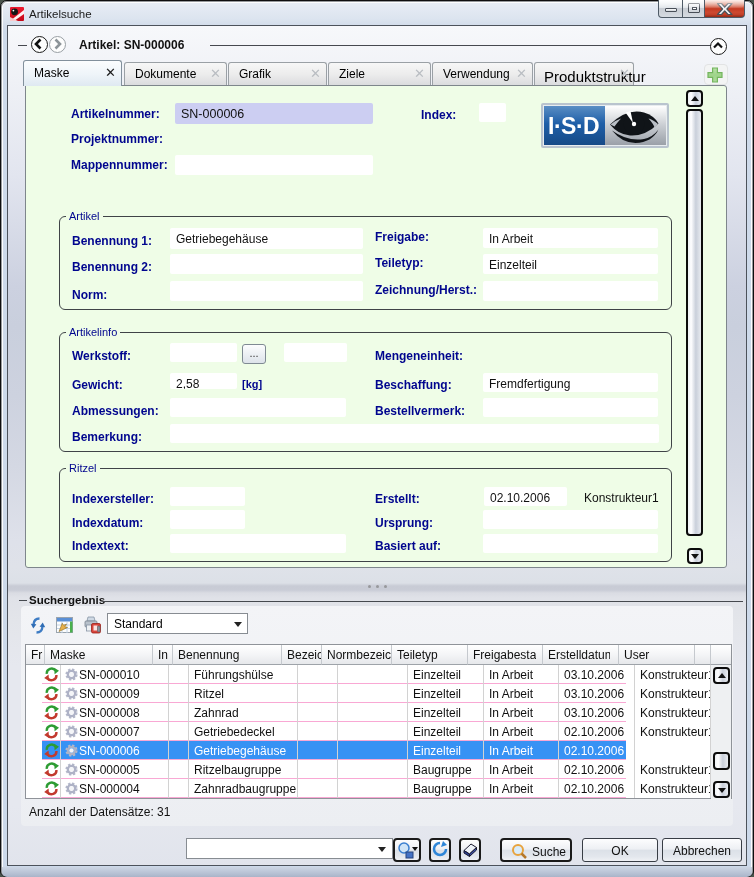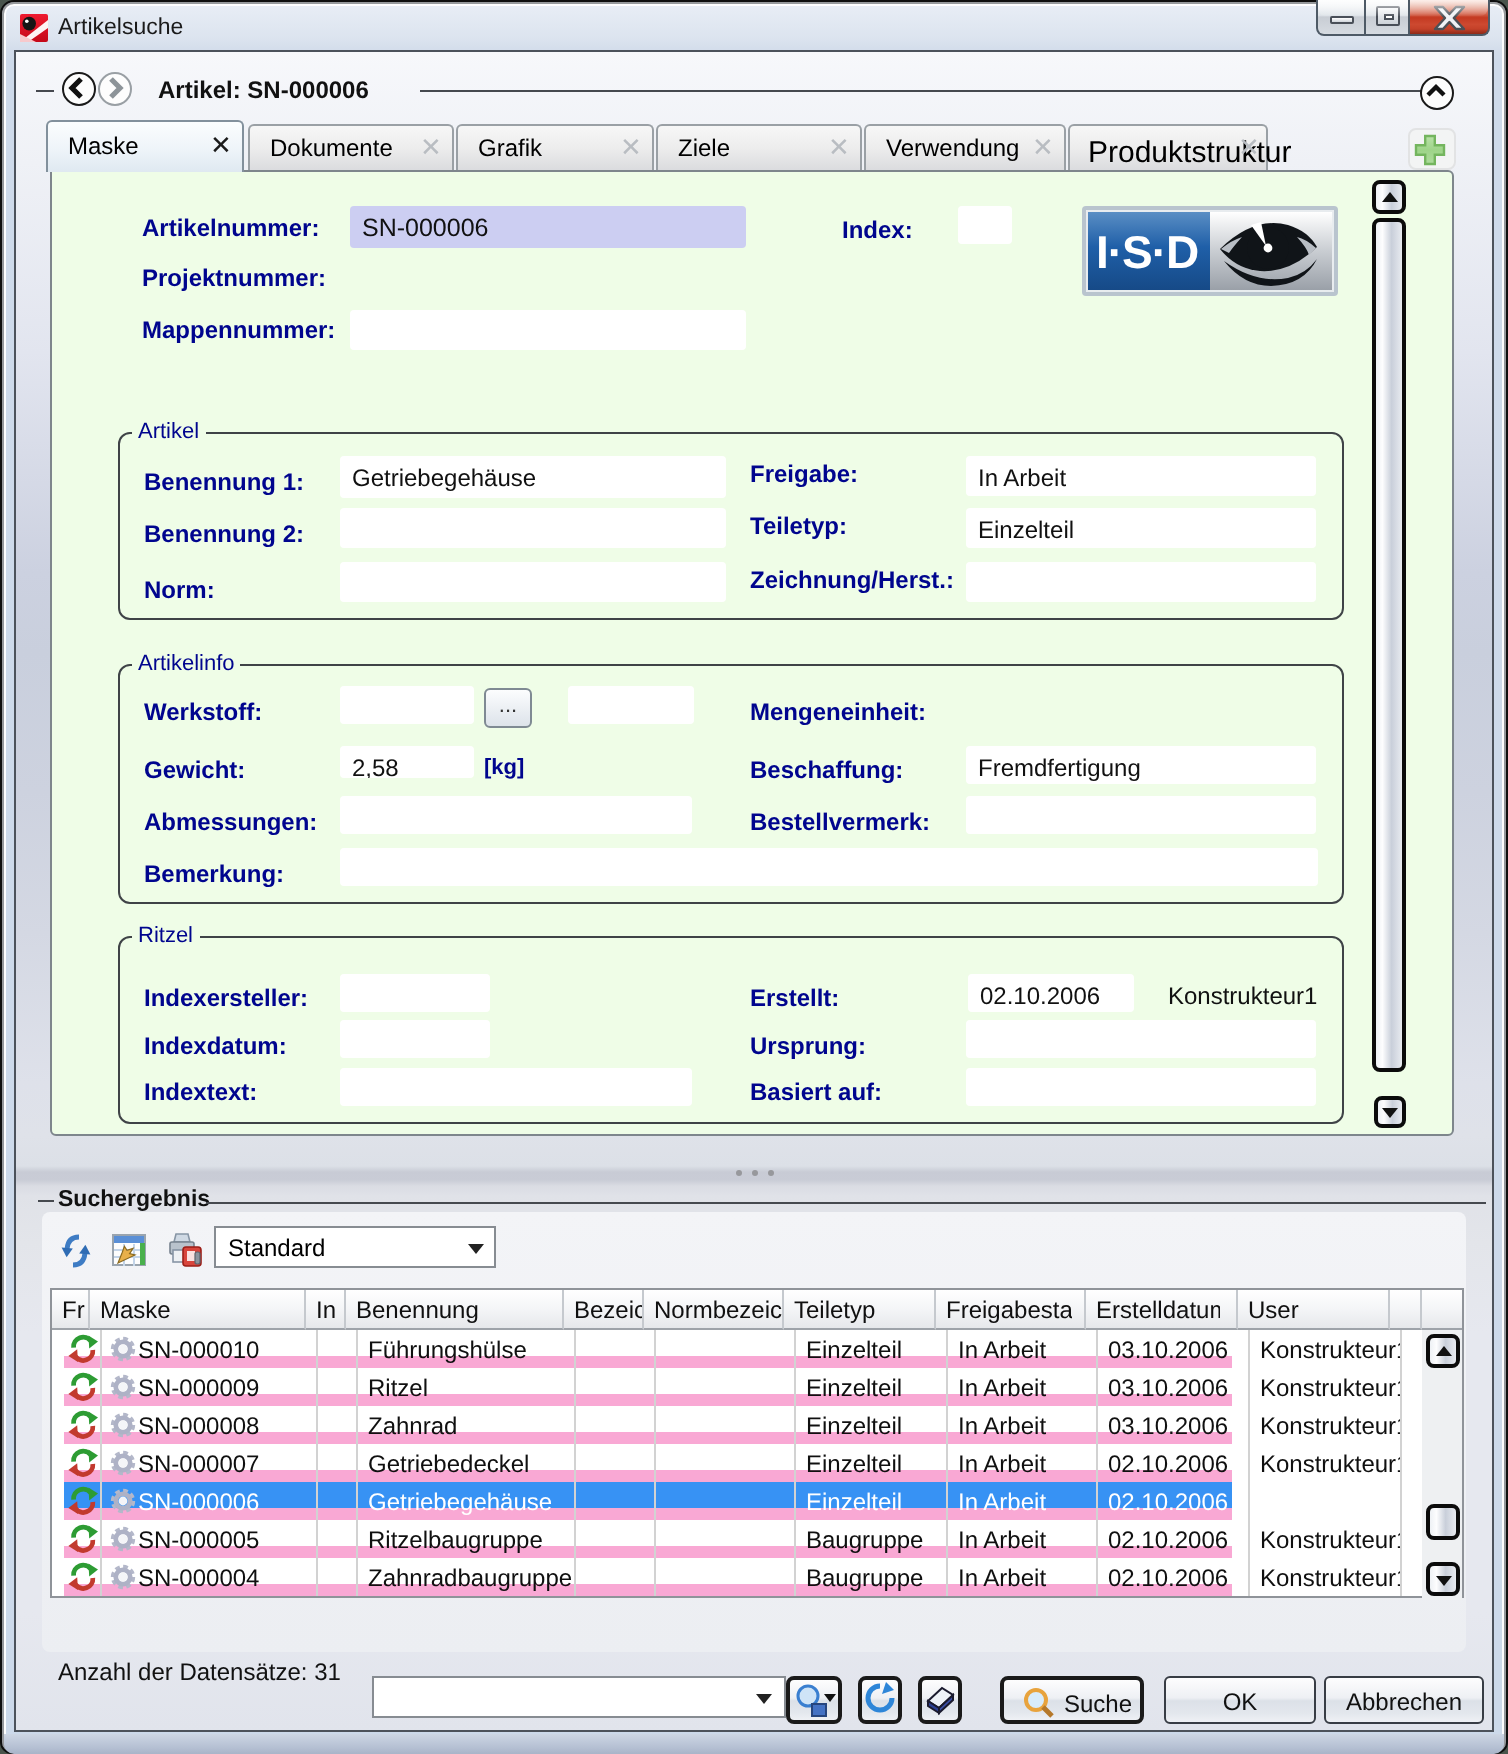--- a/index.html
+++ b/index.html
@@ -47,21 +47,21 @@
 
 .sbtn { position:absolute; border:2px solid #0b0b0b; border-radius:4px;
   background:linear-gradient(90deg,#eef1f5 0%,#fdfdfe 25%,#c9cfda 60%,#e8ebf0 100%); }
 .sthumb { position:absolute; border:2px solid #0b0b0b; border-radius:4px;
   background:linear-gradient(90deg,#eef1f5 0%,#fdfdfe 25%,#c9cfda 60%,#e8ebf0 100%); }
 .tri { position:absolute; width:0; height:0; }
 
 #tablewrap { left:17px; top:618px; width:707px; height:155px; border:1px solid #8f9399; background:#fff; }
 .th { position:absolute; top:0; height:20px; font-size:12px; color:#101010; padding:3px 0 0 5px; overflow:hidden; white-space:nowrap;
   background:linear-gradient(180deg,#ffffff 0%,#f4f5f7 50%,#e6e8eb 100%); border-right:1px solid #c5c9ce; border-bottom:1px solid #9ea3a9; }
-.tr { position:absolute; left:6px; width:584px; height:19px; border-bottom:6px solid #f9a8d4; }
+.tr { position:absolute; left:16px; width:584px; height:19px; border-bottom:1px solid #f9a8d4; }
 .td { position:absolute; top:0; height:19px; font-size:12px; color:#101010; padding:3px 0 0 5px; overflow:hidden; white-space:nowrap; border-right:1px solid #d2d2d2; }
 
 .btn { position:absolute; border:1px solid #383d45; border-radius:3px;
   background:linear-gradient(180deg,#fdfdfe 0%,#eef0f4 45%,#dce1e8 52%,#e3e7ed 80%,#eff1f5 100%);
   font-size:12px; color:#111; text-align:center; }
 </style>
 </head>
 <body>
 <div id="win">
 
@@ -482,21 +482,21 @@
       <div class="abs" style="left:685px;top:20px;width:20px;height:135px;background:#eef0f2;"></div>
       <div class="sbtn" style="left:687px;top:22px;width:17px;height:17px;">
           <div class="tri" style="left:3px;top:4px;border-left:4px solid transparent;border-right:4px solid transparent;border-bottom:5px solid #111;"></div>
         </div>
       <div class="sthumb" style="left:687px;top:107px;width:17px;height:18px;"></div>
       <div class="sbtn" style="left:687px;top:136px;width:17px;height:17px;">
           <div class="tri" style="left:3px;top:5px;border-left:4px solid transparent;border-right:4px solid transparent;border-top:5px solid #111;"></div>
         </div>
     </div>
     <div class="abs" style="left:21px;top:779px;width:0;height:0;"></div>
-    <div class="abs" style="left:21px;top:779px;font-size:12px;color:#111;margin-top:24px;">Anzahl der Datensätze: 31</div>
+    <div class="abs" style="left:21px;top:779px;font-size:12px;color:#111;">Anzahl der Datensätze: 31</div>
 
     <div class="abs" style="left:178px;top:812px;width:207px;height:21px;background:#fff;border:1px solid #878c92;">
       <div class="tri" style="right:6px;top:8px;border-left:4px solid transparent;border-right:4px solid transparent;border-top:5px solid #222;"></div>
     </div>
     <div class="btn" style="left:385px;top:812px;width:28px;height:24px;border:2px solid #1a1a1a;border-radius:4px;">
       <svg width="24" height="20" style="position:absolute;left:0;top:0;">
         <circle cx="9" cy="8" r="5" fill="#cfe4f7" stroke="#3a7fd0" stroke-width="1.5"></circle>
         <rect x="11" y="12" width="7" height="6" fill="#4472c4" stroke="#26457e"></rect>
         <path d="M17 7 l6 0 -3 4 z" fill="#111"></path>
       </svg>

